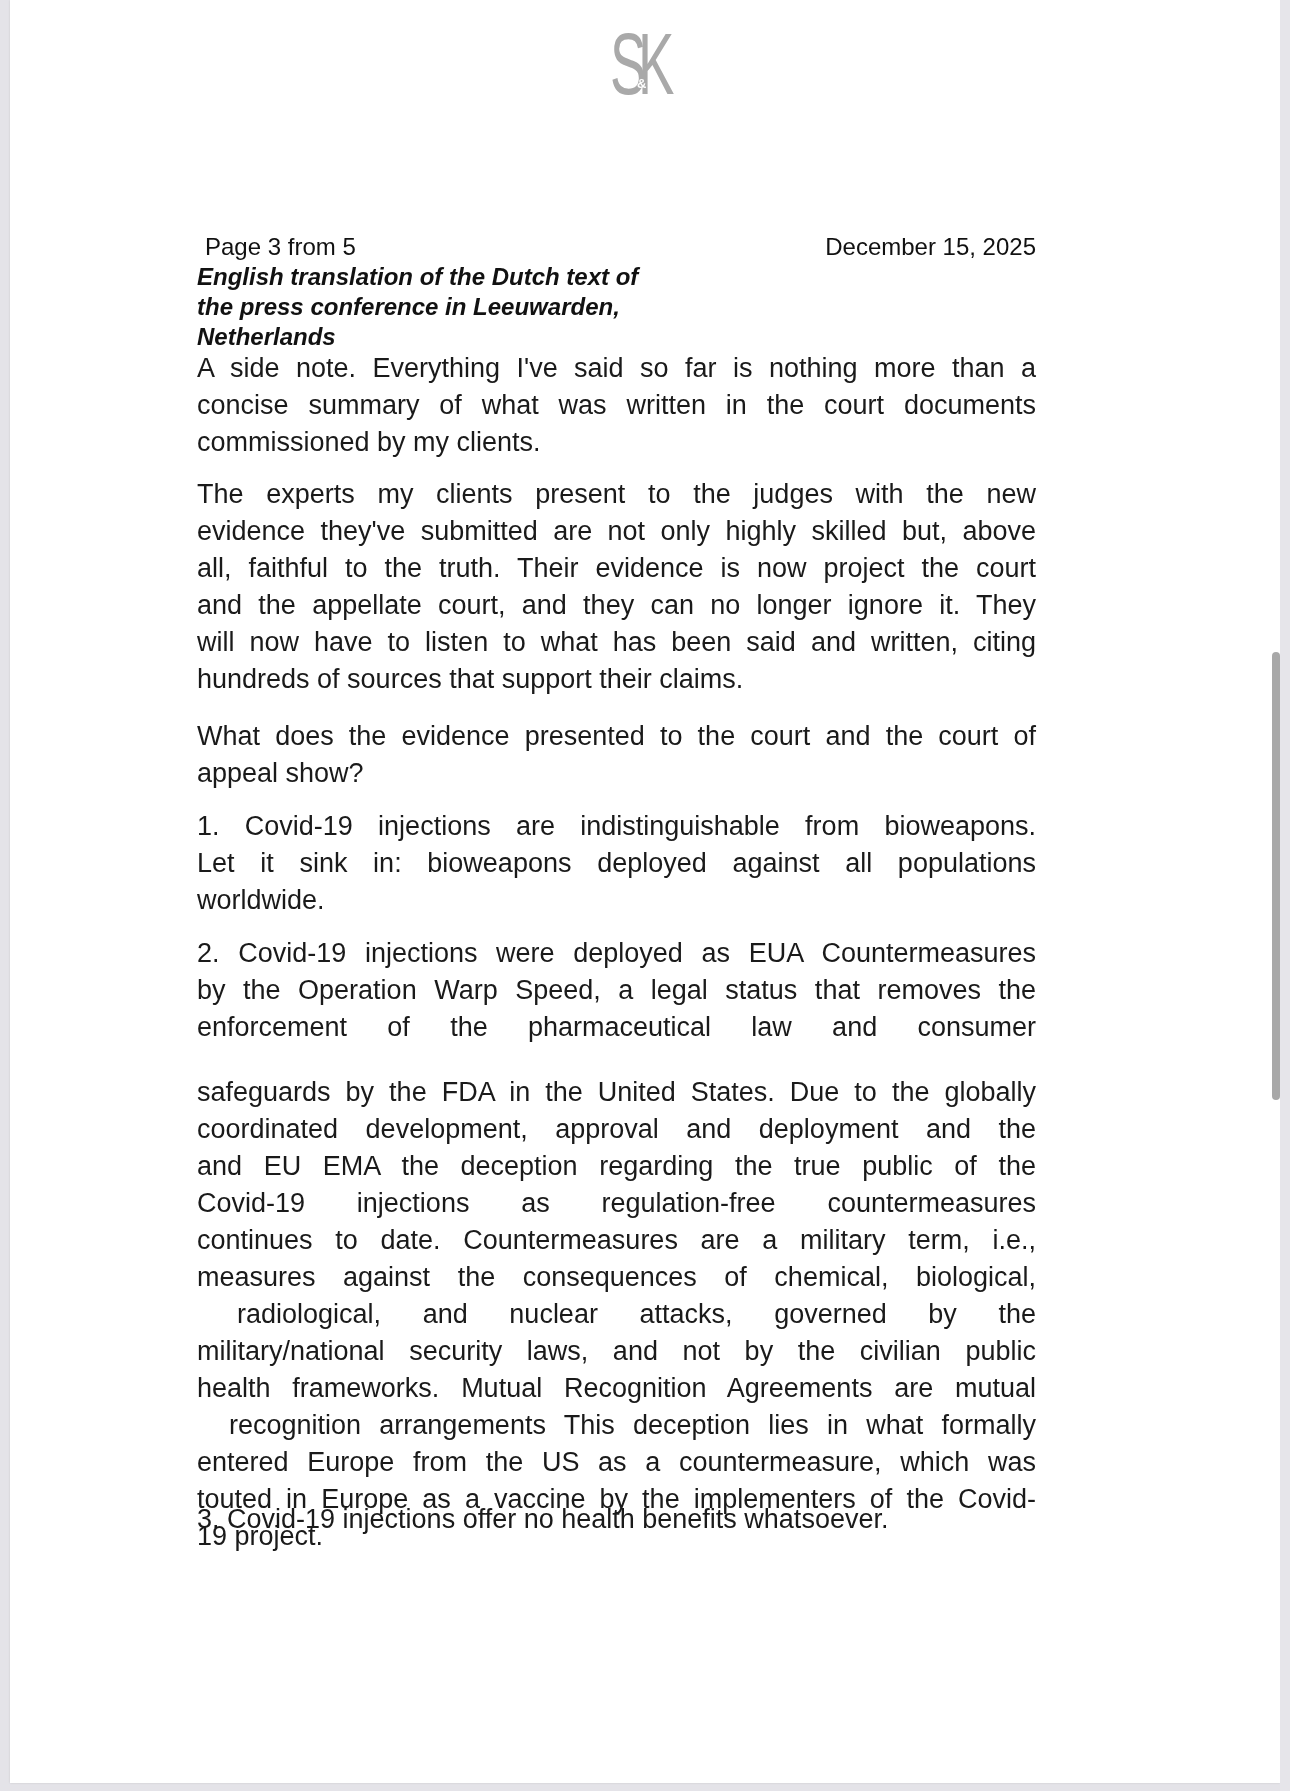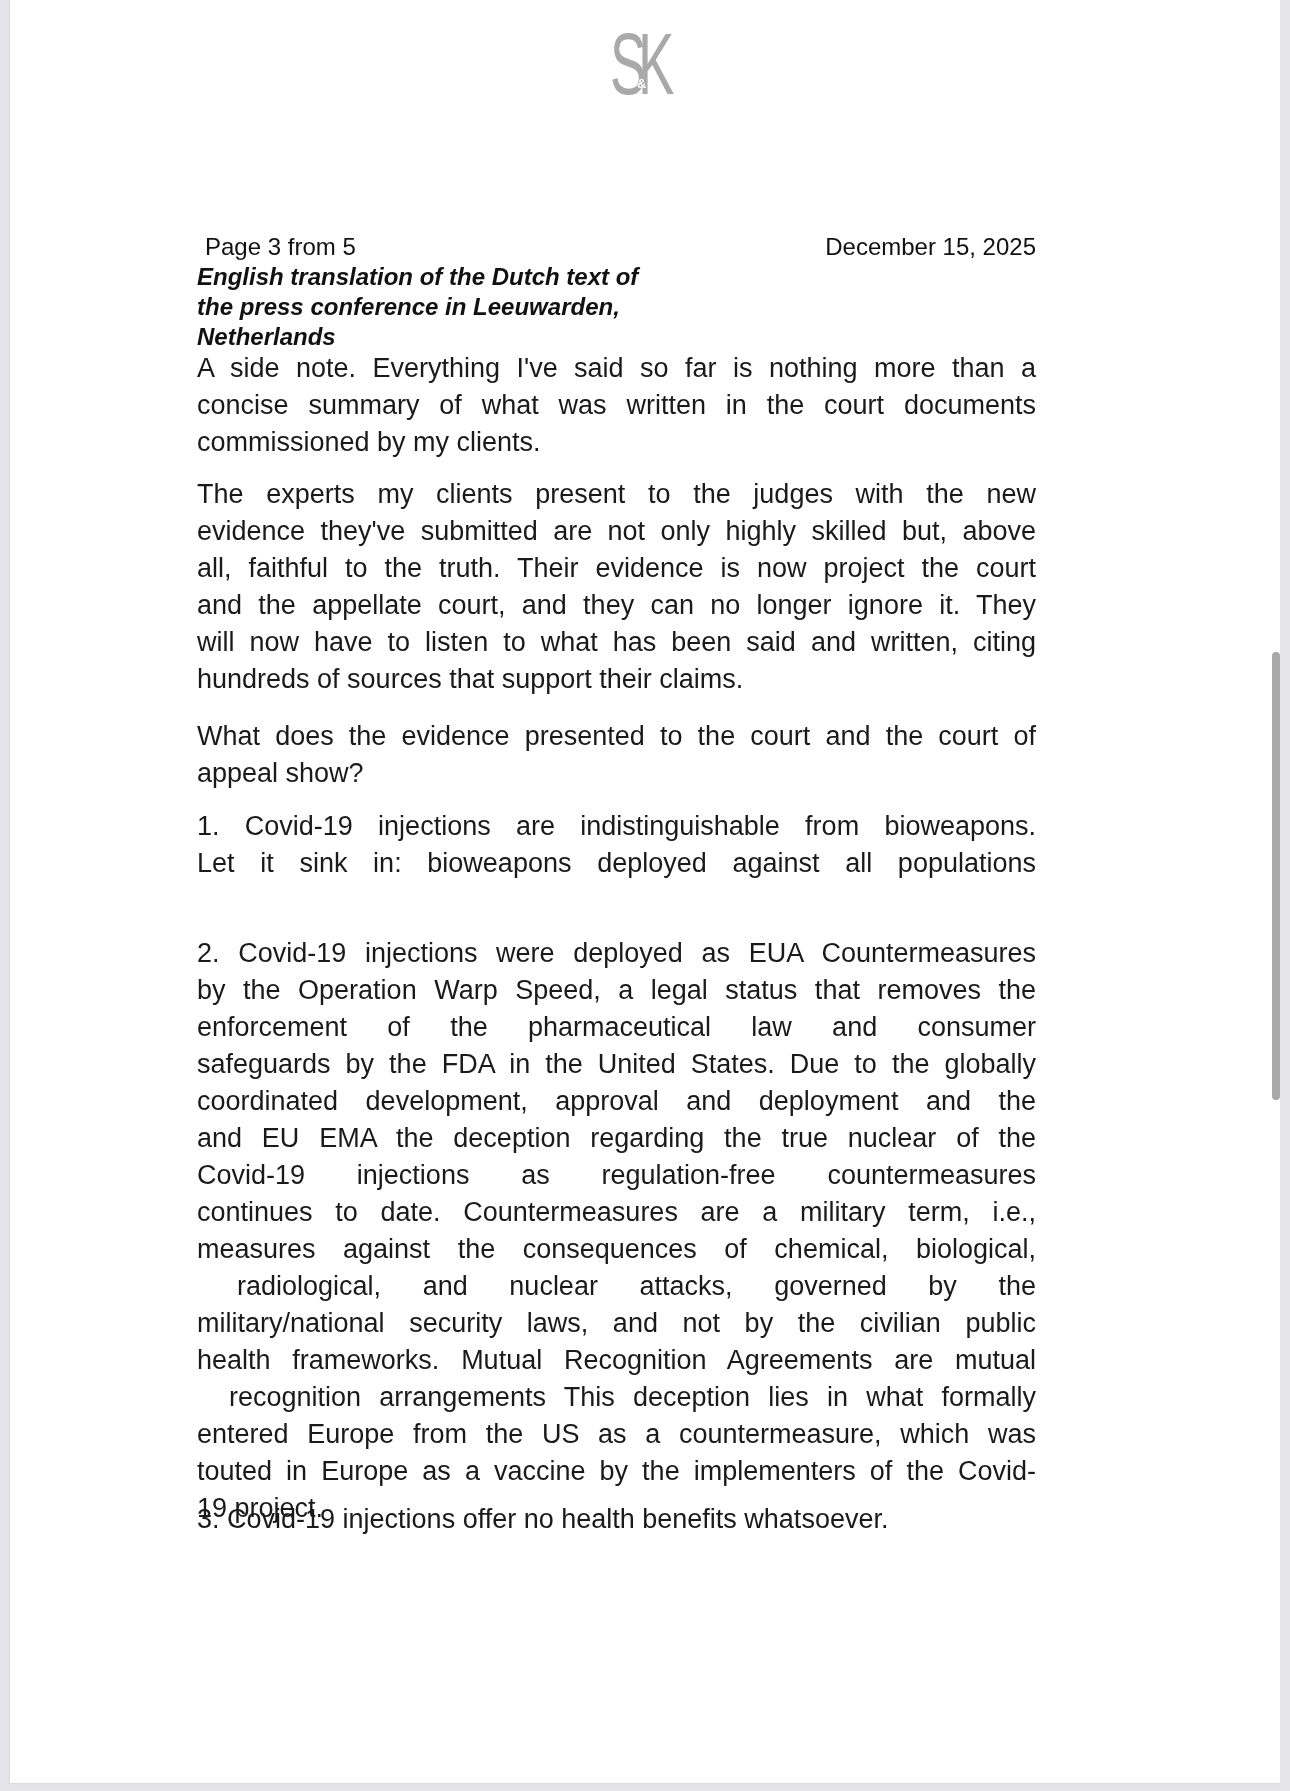--- a/index.html
+++ b/index.html
@@ -93,28 +93,29 @@
       <span class="line" style="white-space: normal; text-align: justify; text-align-last: justify;">will now have to listen to what has been said and written, citing</span>
       <span class="line last">hundreds of sources that support their claims.</span>
     </div>
     <div class="body" style="top: 718px;">
       <span class="line" style="white-space: normal; text-align: justify; text-align-last: justify;">What does the evidence presented to the court and the court of</span>
       <span class="line last">appeal show?</span>
     </div>
     <div class="body" style="top: 808px;">
       <span class="line" style="white-space: normal; text-align: justify; text-align-last: justify;">1. Covid-19 injections are indistinguishable from bioweapons.</span>
       <span class="line" style="white-space: normal; text-align: justify; text-align-last: justify;">Let it sink in: bioweapons deployed against all populations</span>
+      <span class="line last">worldwide.</span>
     </div>
     <div class="body" style="top: 935px;">
       <span class="line" style="white-space: normal; text-align: justify; text-align-last: justify;">2. Covid-19 injections were deployed as EUA Countermeasures</span>
       <span class="line" style="white-space: normal; text-align: justify; text-align-last: justify;">by the Operation Warp Speed, a legal status that removes the</span>
       <span class="line" style="white-space: normal; text-align: justify; text-align-last: justify;">enforcement of the pharmaceutical law and consumer</span>
-      <span class="line" style="white-space: normal; text-align: justify; text-align-last: justify;">safeguards by the FDA in the United States. Due to the globally</span>
+      <span class="line" style="white-space: normal; text-align: justify; text-align-last: justify; margin-top: 28px;">safeguards by the FDA in the United States. Due to the globally</span>
       <span class="line" style="white-space: normal; text-align: justify; text-align-last: justify;">coordinated development, approval and deployment and the</span>
-      <span class="line" style="white-space: normal; text-align: justify; text-align-last: justify;">and EU EMA the deception regarding the true nuclear of the</span>
+      <span class="line" style="white-space: normal; text-align: justify; text-align-last: justify;">and EU EMA the deception regarding the true public of the</span>
       <span class="line" style="white-space: normal; text-align: justify; text-align-last: justify;">Covid-19 injections as regulation-free countermeasures</span>
       <span class="line" style="white-space: normal; text-align: justify; text-align-last: justify;">continues to date. Countermeasures are a military term, i.e.,</span>
       <span class="line" style="white-space: normal; text-align: justify; text-align-last: justify;">measures against the consequences of chemical, biological,</span>
       <span class="line" style="white-space: normal; text-align: justify; text-align-last: justify; margin-left: 40px;">radiological, and nuclear attacks, governed by the</span>
       <span class="line" style="white-space: normal; text-align: justify; text-align-last: justify;">military/national security laws, and not by the civilian public</span>
       <span class="line" style="white-space: normal; text-align: justify; text-align-last: justify;">health frameworks. Mutual Recognition Agreements are mutual</span>
       <span class="line" style="white-space: normal; text-align: justify; text-align-last: justify; margin-left: 32px;">recognition arrangements This deception lies in what formally</span>
       <span class="line" style="white-space: normal; text-align: justify; text-align-last: justify;">entered Europe from the US as a countermeasure, which was</span>
       <span class="line" style="white-space: normal; text-align: justify; text-align-last: justify;">touted in Europe as a vaccine by the implementers of the Covid-</span>
       <span class="line last">19 project.</span>

